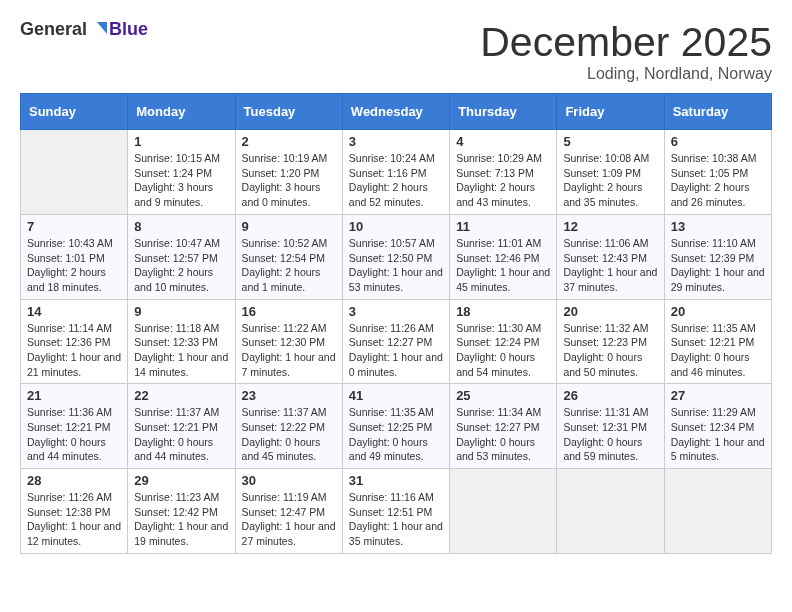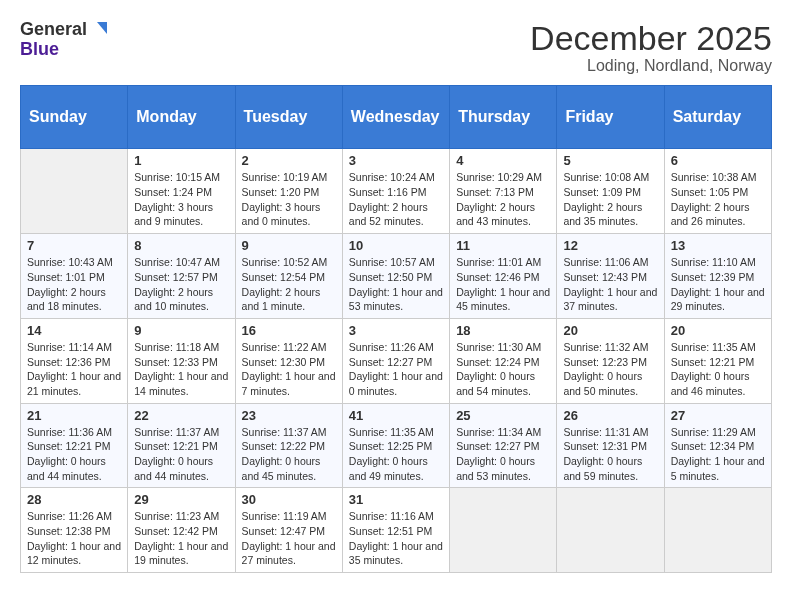--- a/index.html
+++ b/index.html
@@ -18,40 +18,40 @@
     }
     .logo {
       display: flex;
       align-items: center;
       gap: 4px;
     }
     .title-section {
       text-align: right;
     }
     .month-title {
-      font-size: 34px;
+      font-size: 41px;
       font-weight: 300;
       color: #333;
       line-height: 1.1;
     }
     .location-title {
       font-size: 16px;
       color: #555;
     }
     table {
       width: 100%;
       border-collapse: collapse;
       table-layout: fixed;
     }
     th {
       background-color: #3a7bd5;
       color: white;
       text-align: left;
-      padding: 22px 8px;
-      font-size: 16px;
+      padding: 10px 8px;
+      font-size: 13px;
       font-weight: bold;
       border: 1px solid #2a6bc5;
     }
     td {
       border: 1px solid #ccc;
       vertical-align: top;
       padding: 4px 6px;
       font-size: 11px;
       color: #333;
       height: 80px;
@@ -79,21 +79,21 @@
     }
     td.empty {
       background: #f0f0f0 !important;
     }
   </style>
 </head>
 <body>
 
 <div class="header-section">
   <div class="logo">
-  <div style="display:flex;flex-direction:column;line-height:1.1;">
+  <div style="display:flex;flex-direction:row;line-height:1.1;">
     <div style="display:flex;align-items:center;gap:2px;">
       <span style="font-size:18px;font-weight:bold;color:#333;">General</span>
       <svg width="20" height="20" viewBox="0 0 20 20">
         <polygon points="8,2 18,2 18,14" fill="#3a7bd5"></polygon>
       </svg>
     </div>
     <span style="font-size:18px;font-weight:bold;color:#4c1d95;">Blue</span>
   </div>
 </div>
   <div class="title-section">

